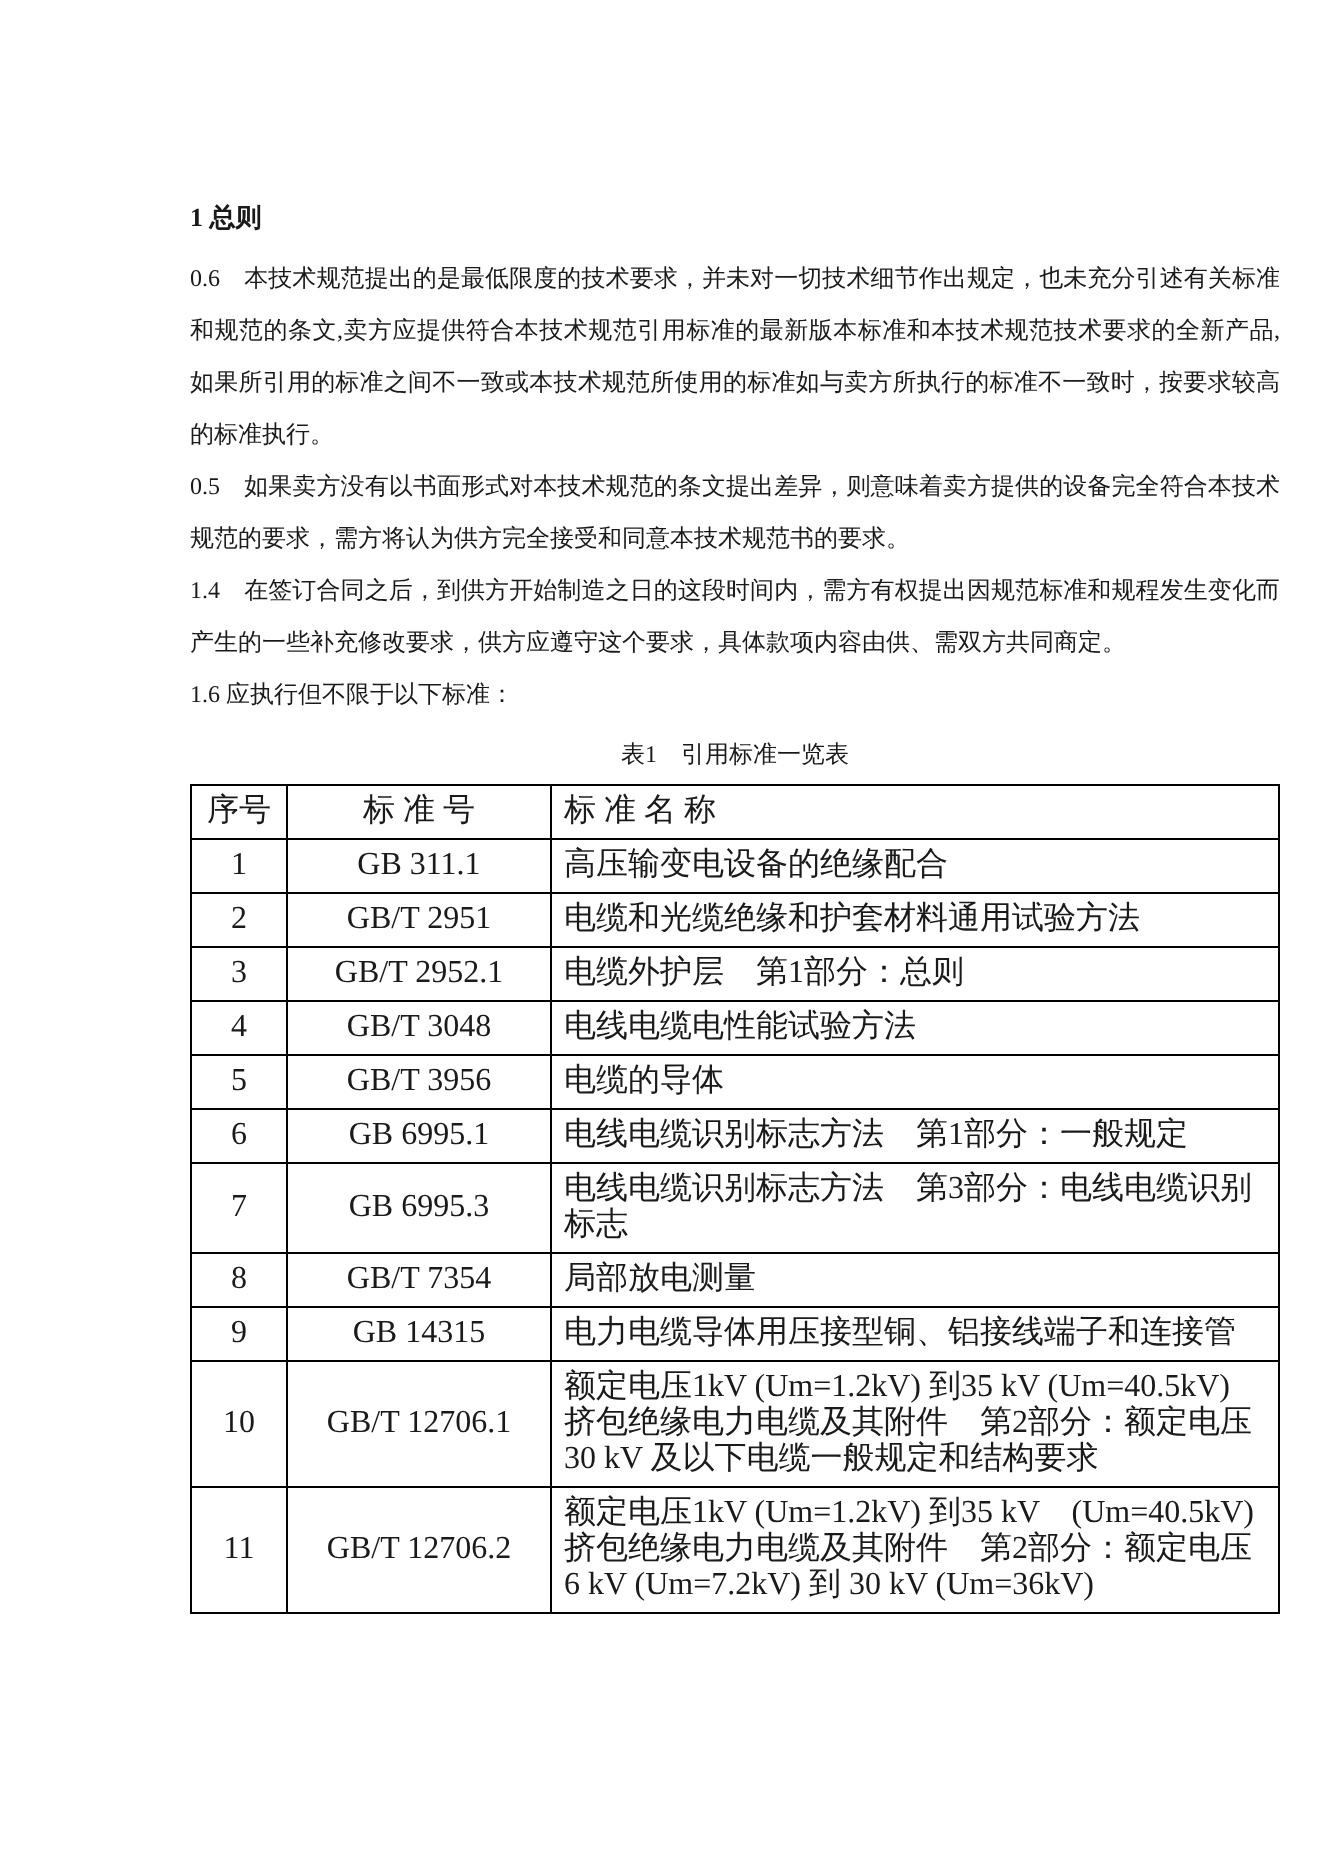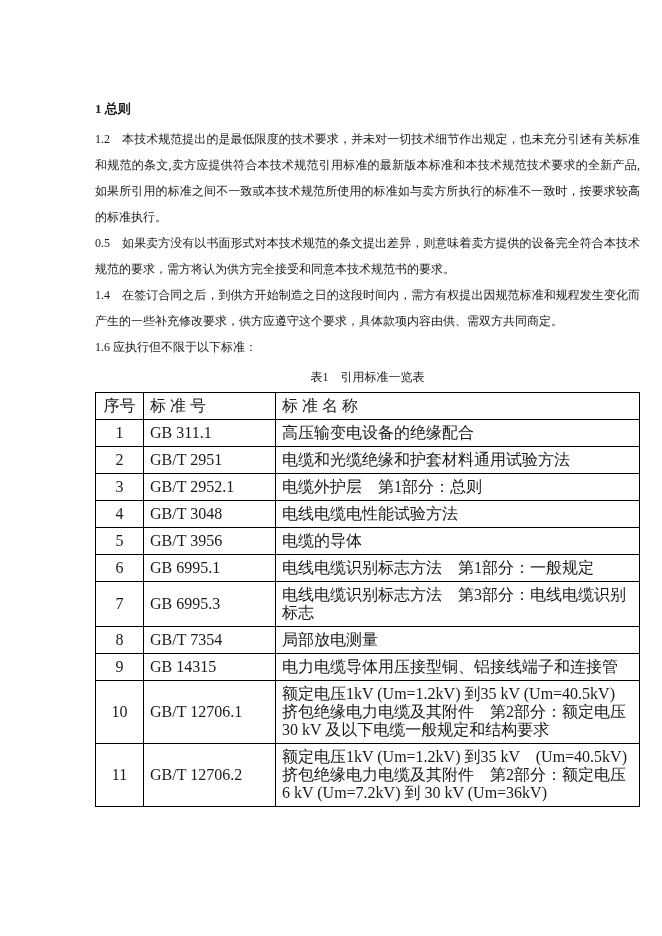--- a/index.html
+++ b/index.html
@@ -43,34 +43,34 @@
     table-layout: fixed;
   }
   table.std-table th, table.std-table td {
     border: 1px solid #000;
     padding: 4px 6px;
     line-height: 18px;
     vertical-align: middle;
     font-weight: normal;
   }
   th.c0, td.c0 { width: 48px; text-align: center; }
-  th.c1, td.c1 { width: 132px; text-align: left; }
+  th.c1, td.c1 { width: 132px; text-align: center; }
   th.c2, td.c2 { text-align: left; }
   th.c2 { text-align: left; }
 </style>
 </head>
 <body>
 
 <div class="page">
   <div class="content">
 
     <h1 class="heading">1 总则</h1>
 
 
-    <p class="body-para">1.2　本技术规范提出的是最低限度的技术要求，并未对一切技术细节作出规定，也未充分引述有关标准和规范的条文,卖方应提供符合本技术规范引用标准的最新版本标准和本技术规范技术要求的全新产品,如果所引用的标准之间不一致或本技术规范所使用的标准如与卖方所执行的标准不一致时，按要求较高的标准执行。</p>
+    <p class="body-para">0.6　本技术规范提出的是最低限度的技术要求，并未对一切技术细节作出规定，也未充分引述有关标准和规范的条文,卖方应提供符合本技术规范引用标准的最新版本标准和本技术规范技术要求的全新产品,如果所引用的标准之间不一致或本技术规范所使用的标准如与卖方所执行的标准不一致时，按要求较高的标准执行。</p>
     <p class="body-para">0.5　如果卖方没有以书面形式对本技术规范的条文提出差异，则意味着卖方提供的设备完全符合本技术规范的要求，需方将认为供方完全接受和同意本技术规范书的要求。</p>
     <p class="body-para">1.4　在签订合同之后，到供方开始制造之日的这段时间内，需方有权提出因规范标准和规程发生变化而产生的一些补充修改要求，供方应遵守这个要求，具体款项内容由供、需双方共同商定。</p>
     <p class="body-para">1.6 应执行但不限于以下标准：</p>
 
     <p class="caption">表1　引用标准一览表</p>
 
     <table class="std-table">
       <thead>
         <tr>
           <th class="c0">序号</th>

